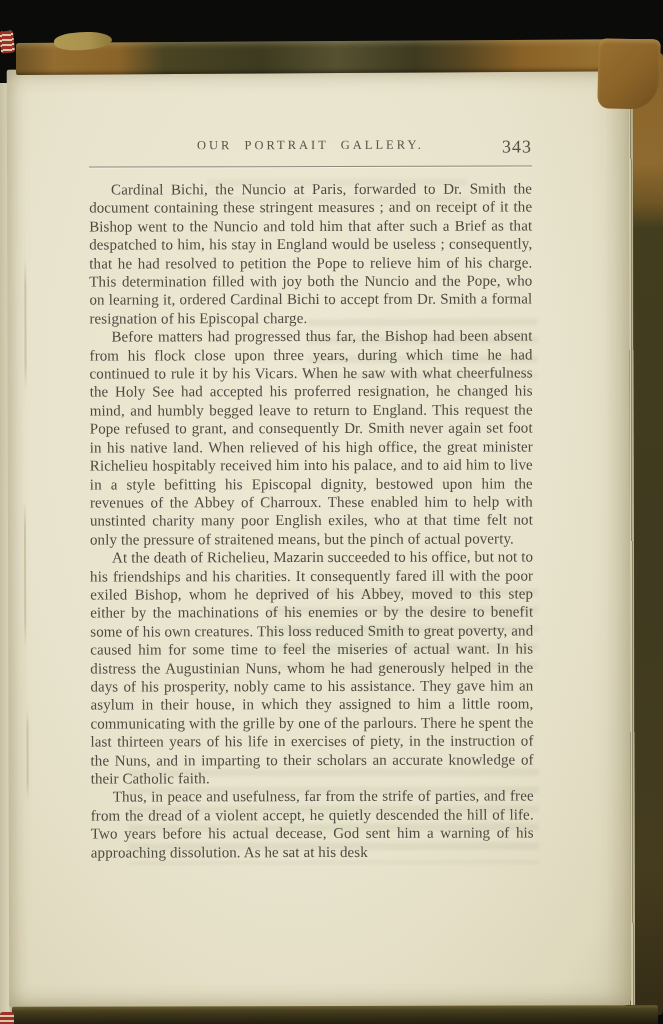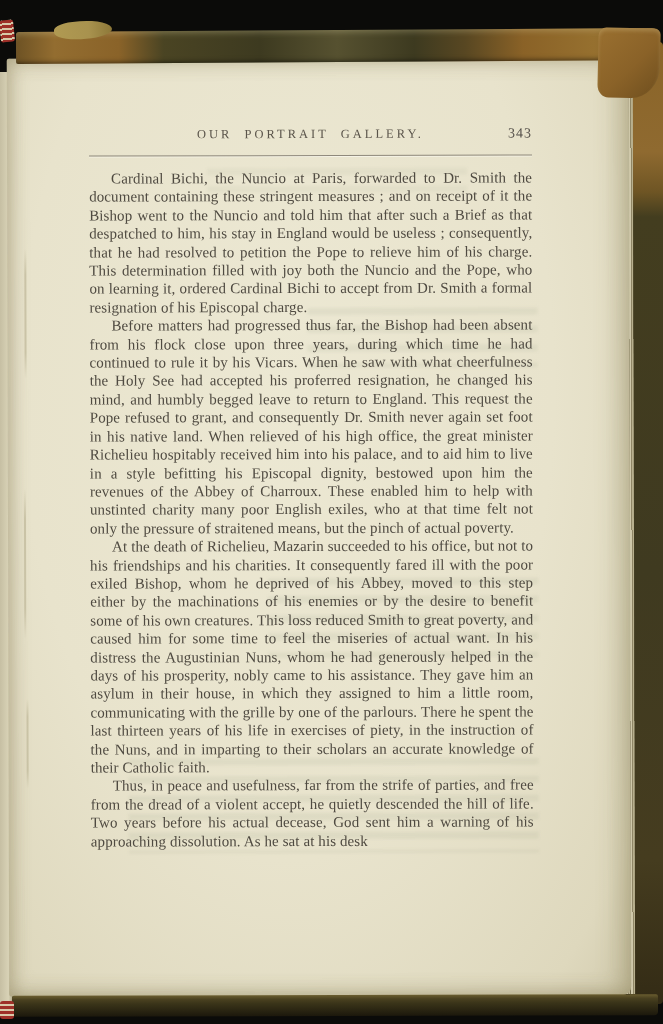--- a/index.html
+++ b/index.html
@@ -3,21 +3,21 @@
 <meta charset="utf-8">
 <style>
   html,body{margin:0;padding:0;}
   body{
     width:663px;height:1024px;
     background:#0b0b09;
     overflow:hidden;
     font-family:"Liberation Serif", serif;
     position:relative;
   }
-  .stage{position:absolute;left:0;top:4px;width:663px;height:892px;}
+  .stage{position:absolute;left:0;top:15px;width:663px;height:892px;}
 
   
   .under-page{
     position:absolute;left:0;top:68px;width:12px;height:932px;
     background:linear-gradient(90deg,#c6bf a3,#d8d2b6);
     background:linear-gradient(90deg,#c6bfa3,#d8d2b6 70%,#b9b294 100%);
   }
   .cover-right{
     position:absolute;left:630px;top:38px;width:33px;height:962px;
     background:linear-gradient(180deg,#8a6428 0px,#8f6a30 110px,#6e5524 150px,#433d1f 175px,#3f3a20 55%,#453c1f 85%,#332b15 100%);
@@ -92,21 +92,21 @@
   .header-row{
     position:absolute;left:82px;top:69px;width:443px;height:18px;
   }
   .running-title{
     display:block;text-align:center;
     font-size:12.5px;letter-spacing:3px;word-spacing:6px;
     color:#5a544a;
   }
   .page-number{
     position:absolute;right:0;top:-1px;
-    font-size:14px;color:#55504a;letter-spacing:1px;
+    font-size:18px;color:#55504a;letter-spacing:1px;
   }
   .rule{
     position:absolute;left:82px;top:97px;width:443px;height:1px;
     background:#8f897c;
     box-shadow:0 1px 0 rgba(255,255,250,.55);
   }
   .body-text{
     position:absolute;left:82px;top:111px;width:443px;
     font-size:15px;line-height:18.4px;
     color:#4f4a41;

